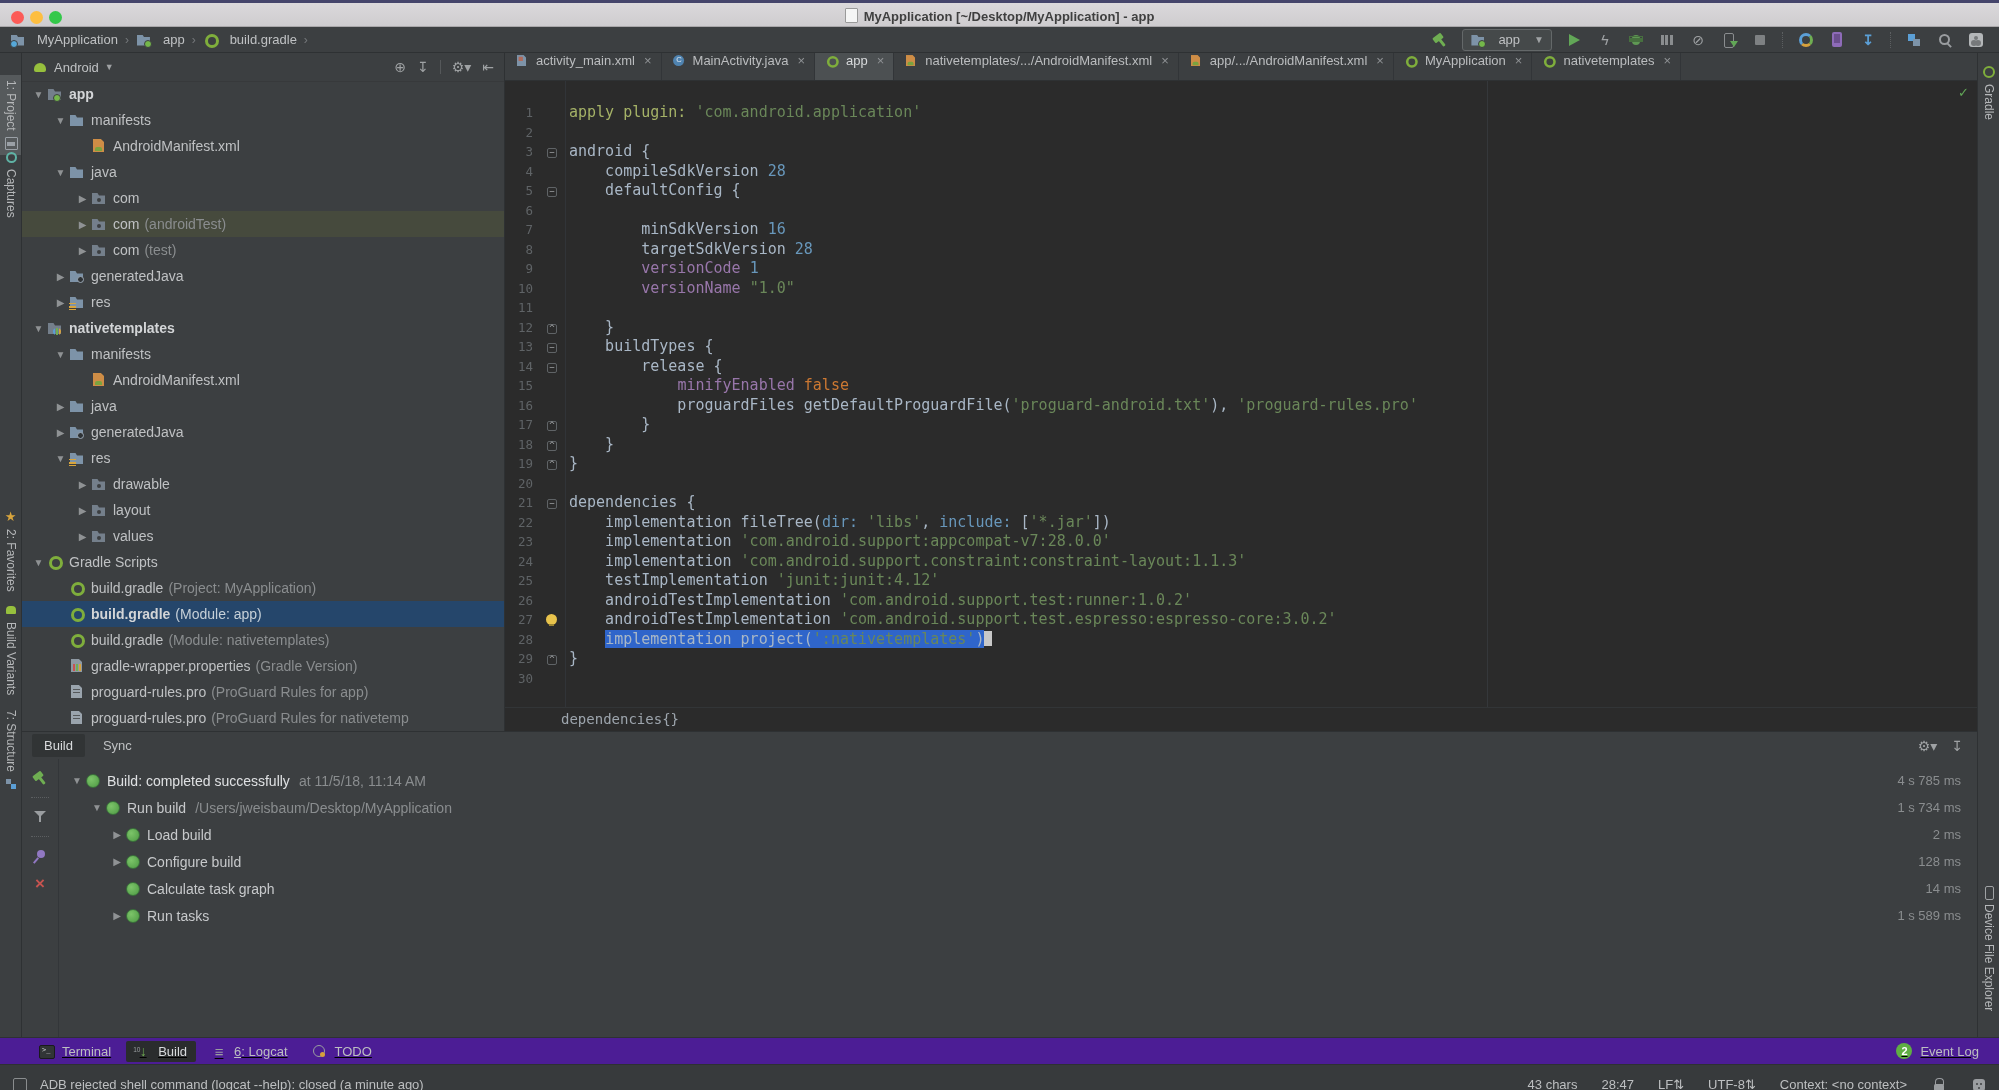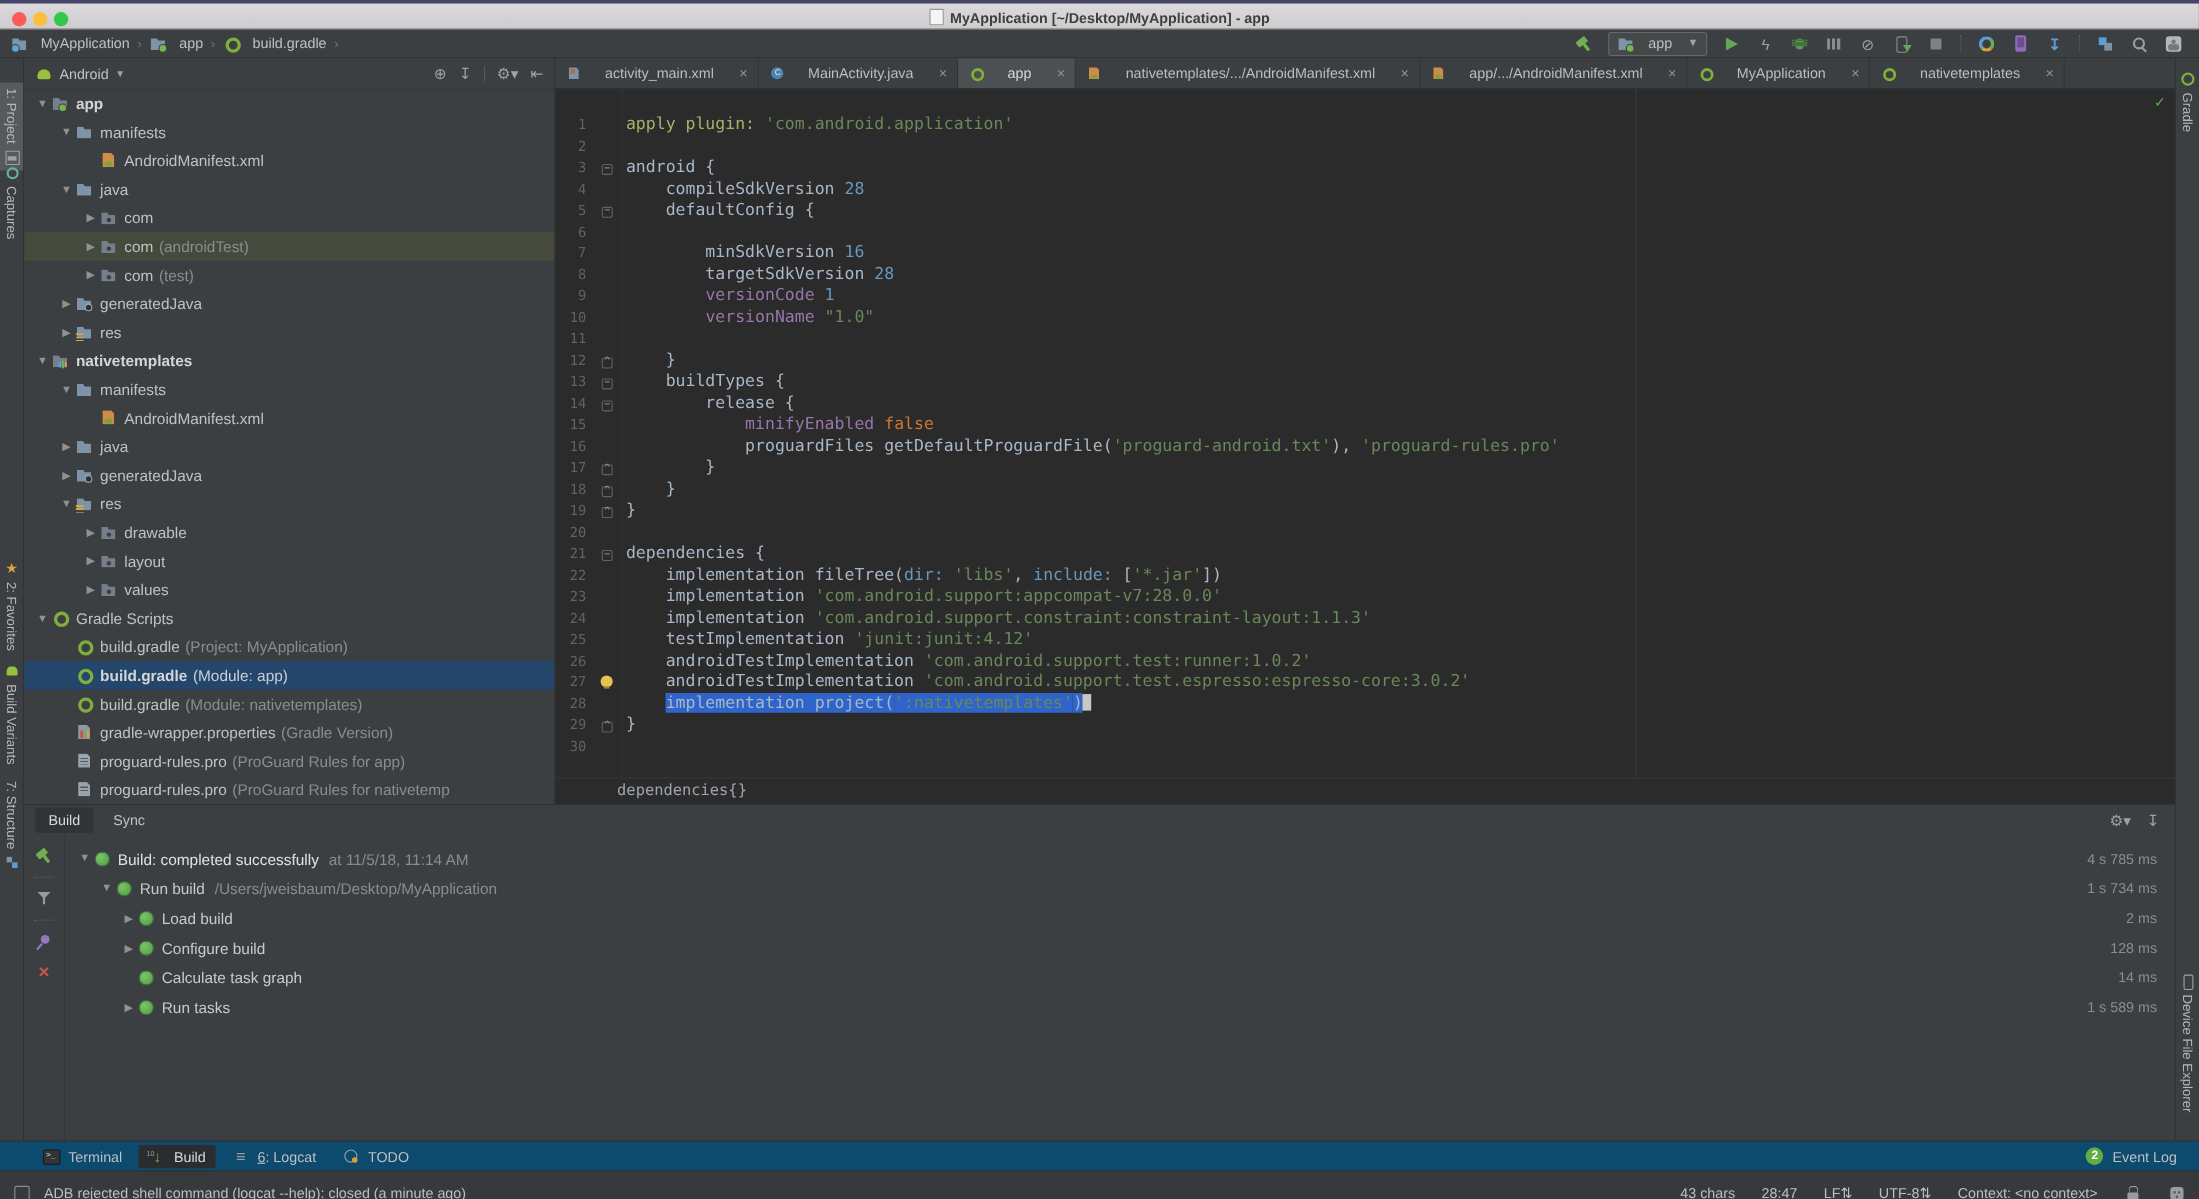--- a/index.html
+++ b/index.html
@@ -105,21 +105,21 @@
   .ti.f-android::before{content:"";position:absolute;left:2px;top:4px;width:12px;height:9px;background:#97c03d;border-radius:6px 6px 2px 2px;}
   .ti.f-layout-file::before{content:"";position:absolute;left:2px;top:1px;width:11px;height:13px;background:#7d93a8;
       clip-path:polygon(0 0,72% 0,100% 24%,100% 100%,0 100%);}
   .ti.f-layout-file::after{content:"";position:absolute;left:4px;top:3px;width:5px;height:5px;background:#b06a5a;}
   .ti.f-class-file::before{content:"";position:absolute;left:1px;top:1px;width:13px;height:13px;background:#4f83b0;border-radius:50%;}
   .ti.f-class-file::after{content:"C";position:absolute;left:0;top:1px;width:16px;text-align:center;font-size:9px;color:#e4eaf0;}
   .ti.f-project-folder::after{content:"";position:absolute;left:0;bottom:0;width:6px;height:6px;border-radius:50%;background:#56a8d8;border:1px solid #3c3f41;}
   
   #tabbar{position:absolute;left:505px;top:53px;right:22px;height:28px;background:#3c3f41;border-bottom:1px solid #2e3133;
           box-sizing:border-box;display:flex;align-items:stretch;overflow:hidden;}
-  .tab{display:inline-flex;align-items:center;padding:0 9px;gap:20px;font-size:13px;color:#bbbdbf;border-right:1px solid #323538;cursor:default;}
+  .tab{display:inline-flex;padding:0 9px;gap:6px;font-size:13px;color:#bbbdbf;border-right:1px solid #323538;cursor:default;}
   .tab.sel{background:#4c5052;color:#d8dadc;}
   .tab .x{color:#90939- 6;color:#909396;font-size:13px;margin-left:3px;}
   .tab .ti{margin-right:0;transform:scale(.85);}
   
   #editor{position:absolute;left:505px;top:81px;right:22px;height:626px;background:#2b2b2b;overflow:hidden;}
   #code{position:absolute;left:0;top:22px;right:0;}
   .gutterline{position:absolute;left:60px;top:0;bottom:0;width:1px;background:#313438;}
   .marginline{position:absolute;left:982px;top:0;bottom:0;width:1px;background:#35383b;}
   .inspect-ok{position:absolute;right:8px;top:4px;color:#62a757;font-size:13px;}
   .cl{height:19.5px;line-height:19.5px;display:flex;font-family:"DejaVu Sans Mono",monospace;font-size:15px;white-space:pre;}
@@ -151,22 +151,22 @@
   .tb.i-close-x{color:#c75450;font-size:17px;font-weight:bold;line-height:18px;text-align:center;}
   #bp-rows{position:absolute;left:36px;top:27px;right:0;bottom:0;padding-top:8px;}
   .br{height:27px;display:flex;align-items:center;font-size:14px;color:#c7c9cb;}
   .br .arr{width:18px;flex:none;text-align:center;color:#8f9294;font-size:10px;}
   .br .ok{width:14px;height:14px;flex:none;border-radius:50%;background:radial-gradient(circle at 35% 35%,#7cc469,#4e9a44);
           border:1px solid #39703a;box-sizing:border-box;margin-right:7px;}
   .br .lb{font-weight:normal;color:#dfe1e3;}
   .br .dt{color:#8a8d8f;margin-left:9px;}
   .br .time{margin-left:auto;padding-right:16px;color:#8a8d8f;font-size:13px;}
   
-  #bottombar{position:absolute;left:0;right:0;top:1037px;height:27px;background:#0c4a6e;border-top:1px solid #2e3133;
-             box-sizing:border-box;display:flex;align-items:center;padding-left:30px;gap:6px;}
+  #bottombar{position:absolute;left:0;right:0;top:1037px;height:27px;background:#4c1d95;border-top:1px solid #2e3133;
+             box-sizing:border-box;display:flex;align-items:center;padding-left:30px;gap:6px;text-decoration:underline;}
   .bb{display:flex;align-items:center;gap:7px;padding:3px 9px;border-radius:2px;font-size:13px;color:#bdbfc1;cursor:default;}
   .bb.sel{background:#2a2c2d;color:#d8dadc;}
   .bb u{text-decoration:underline;}
   .bi{width:16px;height:15px;position:relative;display:inline-block;flex:none;}
   .bi.i-terminal::before{content:"";position:absolute;left:0;top:1px;width:14px;height:12px;background:#313536;border:1px solid #191b1c;border-radius:2px;}
   .bi.i-terminal::after{content:">_";position:absolute;left:3px;top:2px;font-size:7px;color:#d2d4d6;font-family:"DejaVu Sans Mono",monospace;}
   .bi.i-build-arrow{color:#6fae52;font-weight:bold;font-size:14px;line-height:15px;text-align:center;}
   .bi.i-build-arrow::before{content:"10";position:absolute;left:-2px;top:-2px;font-size:6.5px;color:#9a9da0;font-weight:normal;}
   .bi.i-logcat{color:#9a9da0;font-size:15px;line-height:15px;text-align:center;}
   .bi.i-todo::before{content:"";position:absolute;left:1px;top:1px;width:10px;height:10px;border:1.5px solid #9a9da0;border-radius:50%;}

